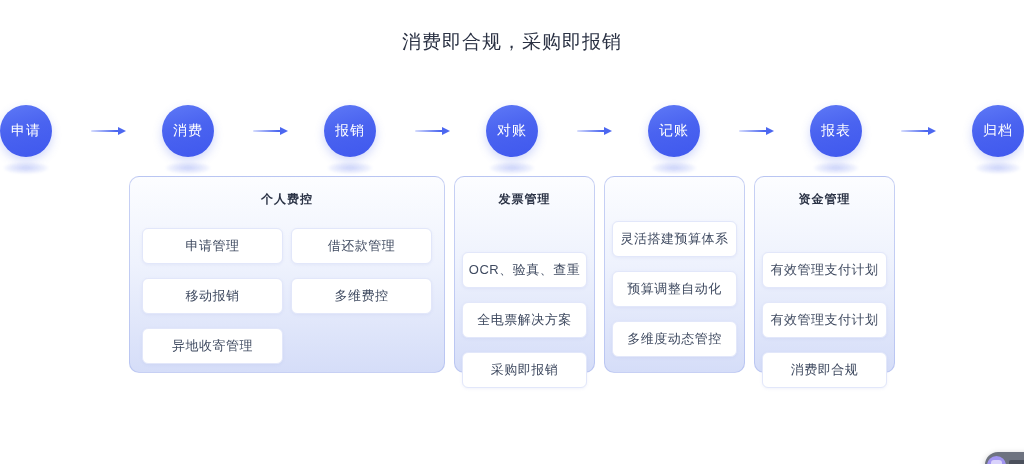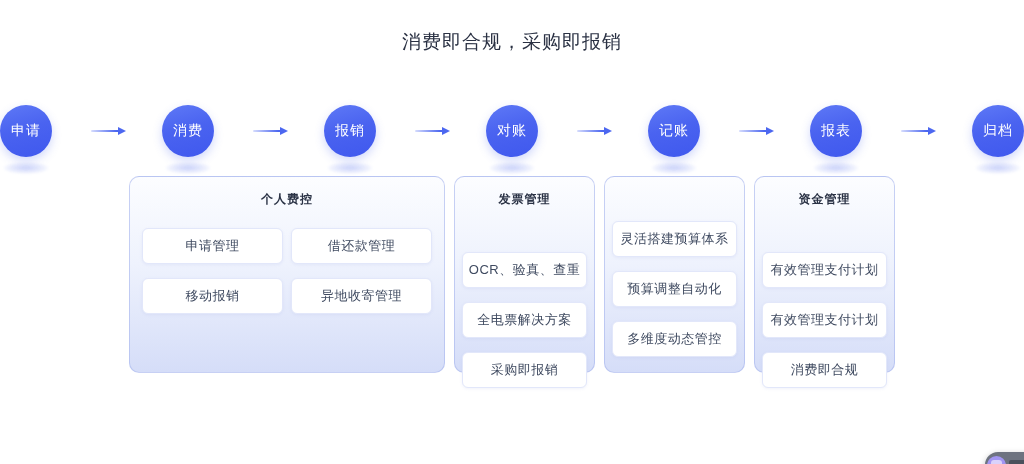--- a/index.html
+++ b/index.html
@@ -185,20 +185,21 @@
   </div>
 
   <div class="panels">
 
     <div class="panel panel-wide">
       <div class="panel-title">个人费控</div>
       <div class="card-grid">
         <div class="feature-card">申请管理</div>
         <div class="feature-card">借还款管理</div>
         <div class="feature-card">移动报销</div>
+        <div class="feature-card">多维费控</div>
         <div class="feature-card">异地收寄管理</div>
       </div>
     </div>
 
     <div class="panel panel-small">
       <div class="panel-title">发票管理</div>
       <div class="card-grid">
         <div class="feature-card">OCR、验真、查重</div>
         <div class="feature-card">全电票解决方案</div>
         <div class="feature-card">采购即报销</div>

